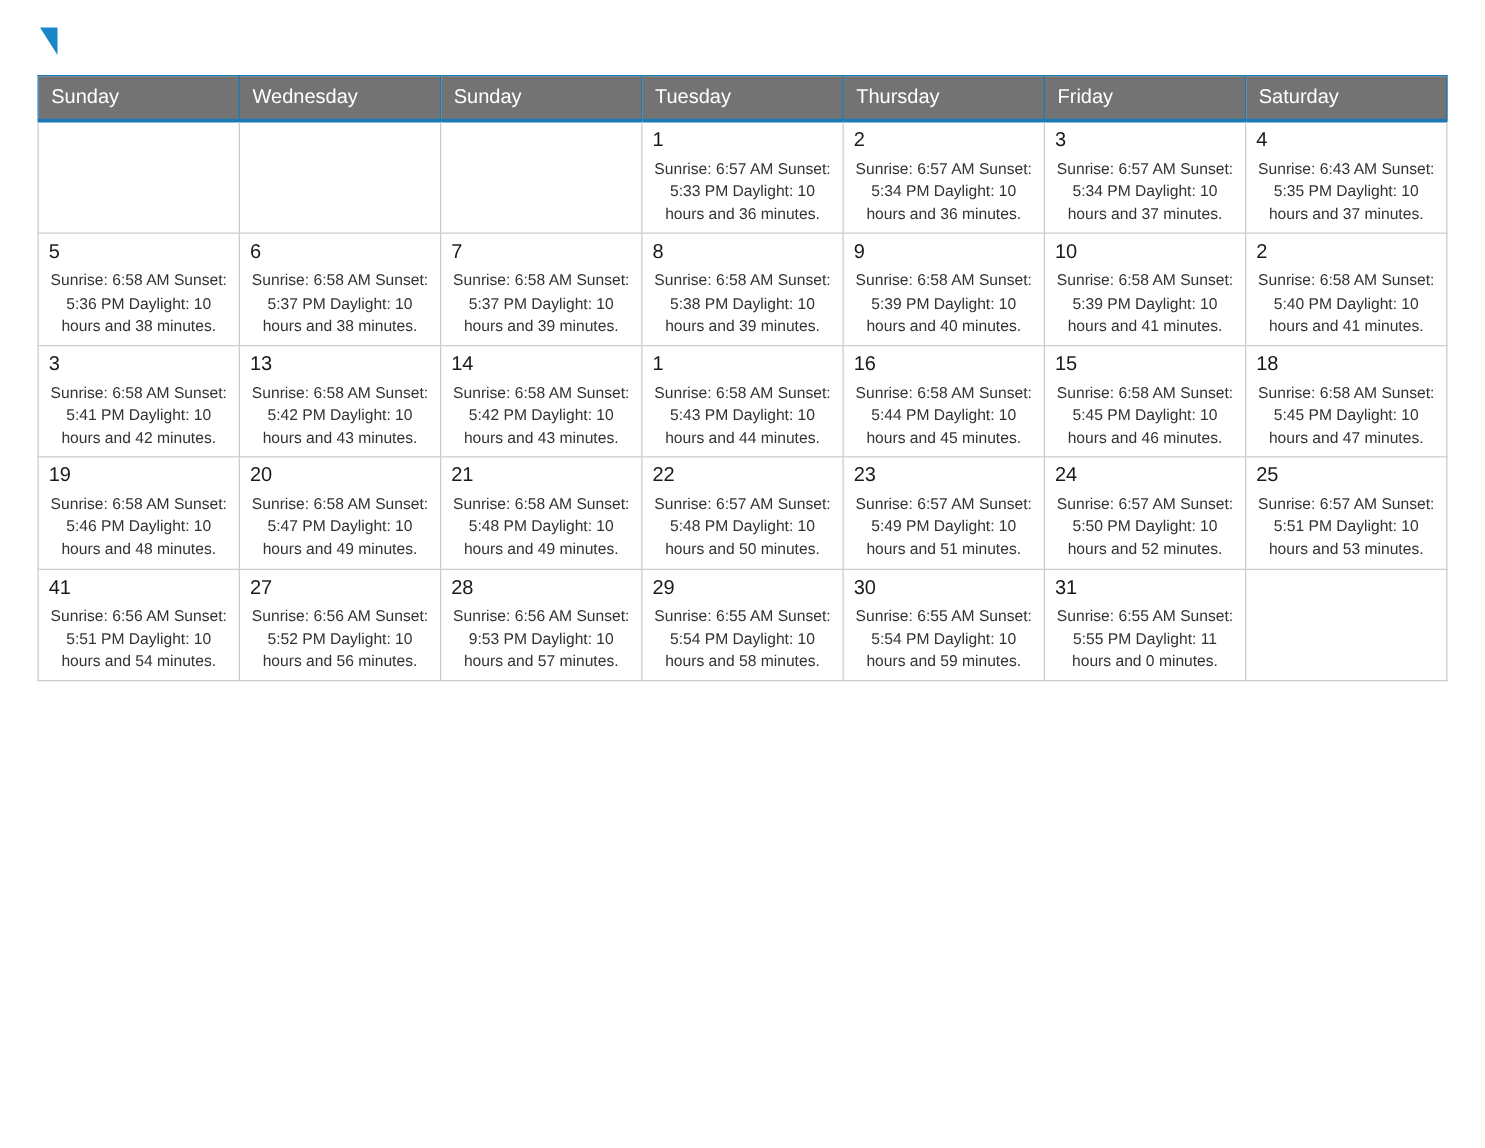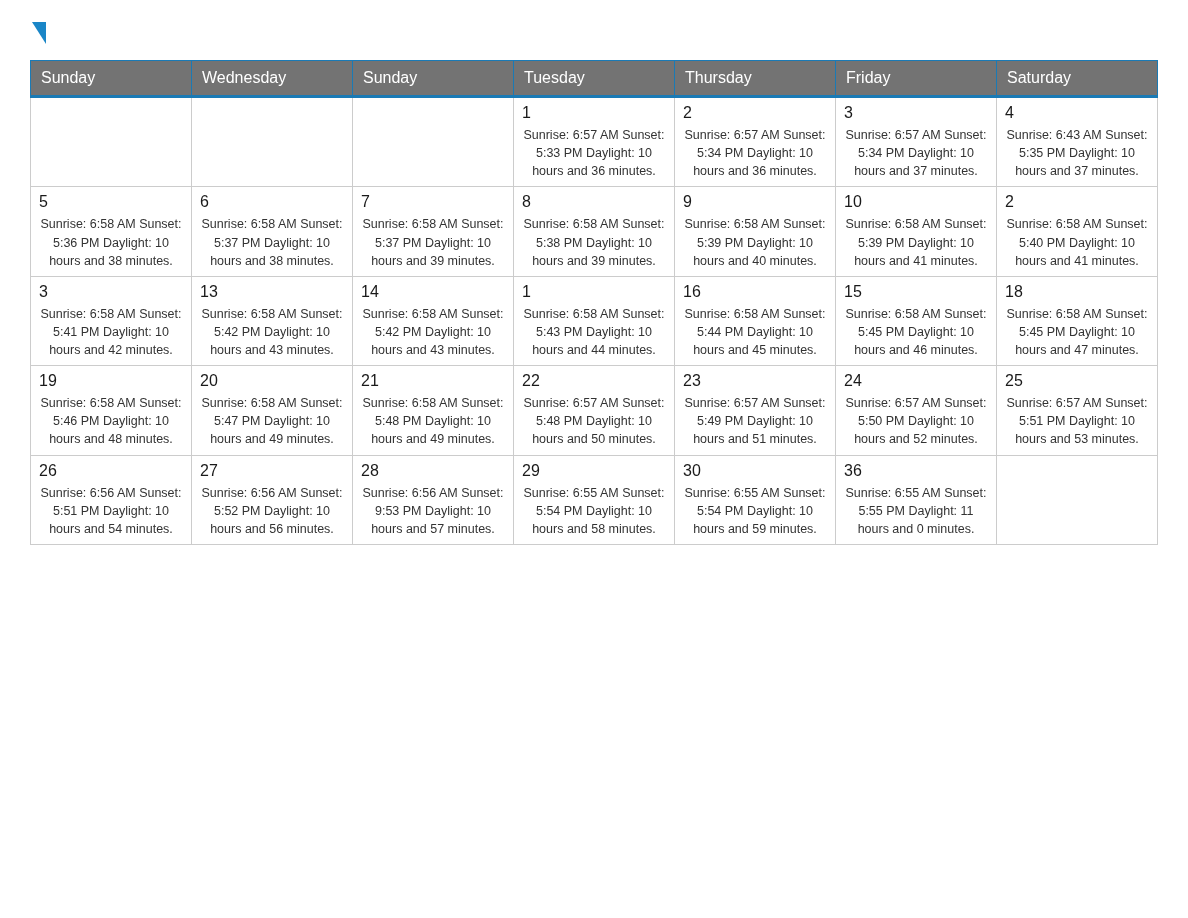--- a/index.html
+++ b/index.html
@@ -314,21 +314,21 @@
         <td>
           <span class="day-number">25</span>
           <div class="day-info">Sunrise: 6:57 AM
 Sunset: 5:51 PM
 Daylight: 10 hours
 and 53 minutes.</div>
         </td>
       </tr>
       <tr>
         <td>
-          <span class="day-number">26</span>
+          <span class="day-number">41</span>
           <div class="day-info">Sunrise: 6:56 AM
 Sunset: 5:51 PM
 Daylight: 10 hours
 and 54 minutes.</div>
         </td>
         <td>
           <span class="day-number">27</span>
           <div class="day-info">Sunrise: 6:56 AM
 Sunset: 5:52 PM
 Daylight: 10 hours
@@ -349,21 +349,21 @@
 and 58 minutes.</div>
         </td>
         <td>
           <span class="day-number">30</span>
           <div class="day-info">Sunrise: 6:55 AM
 Sunset: 5:54 PM
 Daylight: 10 hours
 and 59 minutes.</div>
         </td>
         <td>
-          <span class="day-number">36</span>
+          <span class="day-number">31</span>
           <div class="day-info">Sunrise: 6:55 AM
 Sunset: 5:55 PM
 Daylight: 11 hours
 and 0 minutes.</div>
         </td>
         <td class="empty-cell"></td>
       </tr>
     </tbody>
 </table>
 

